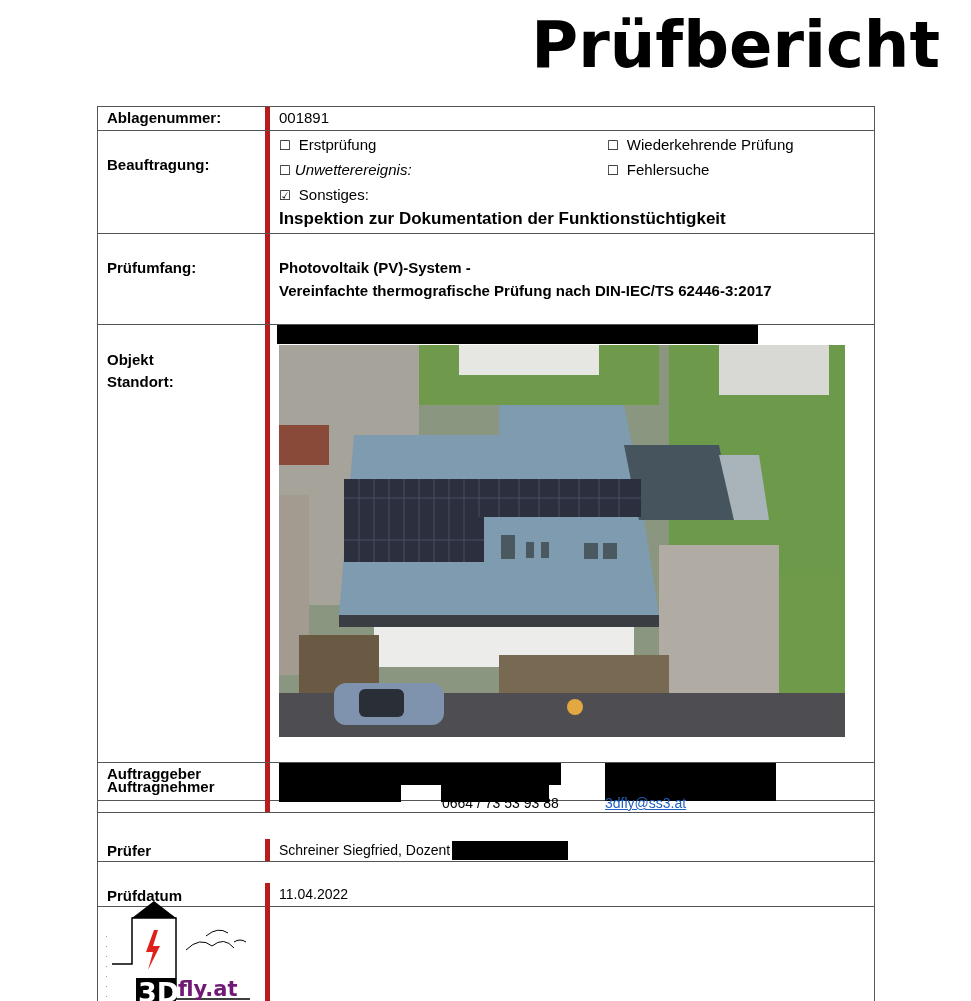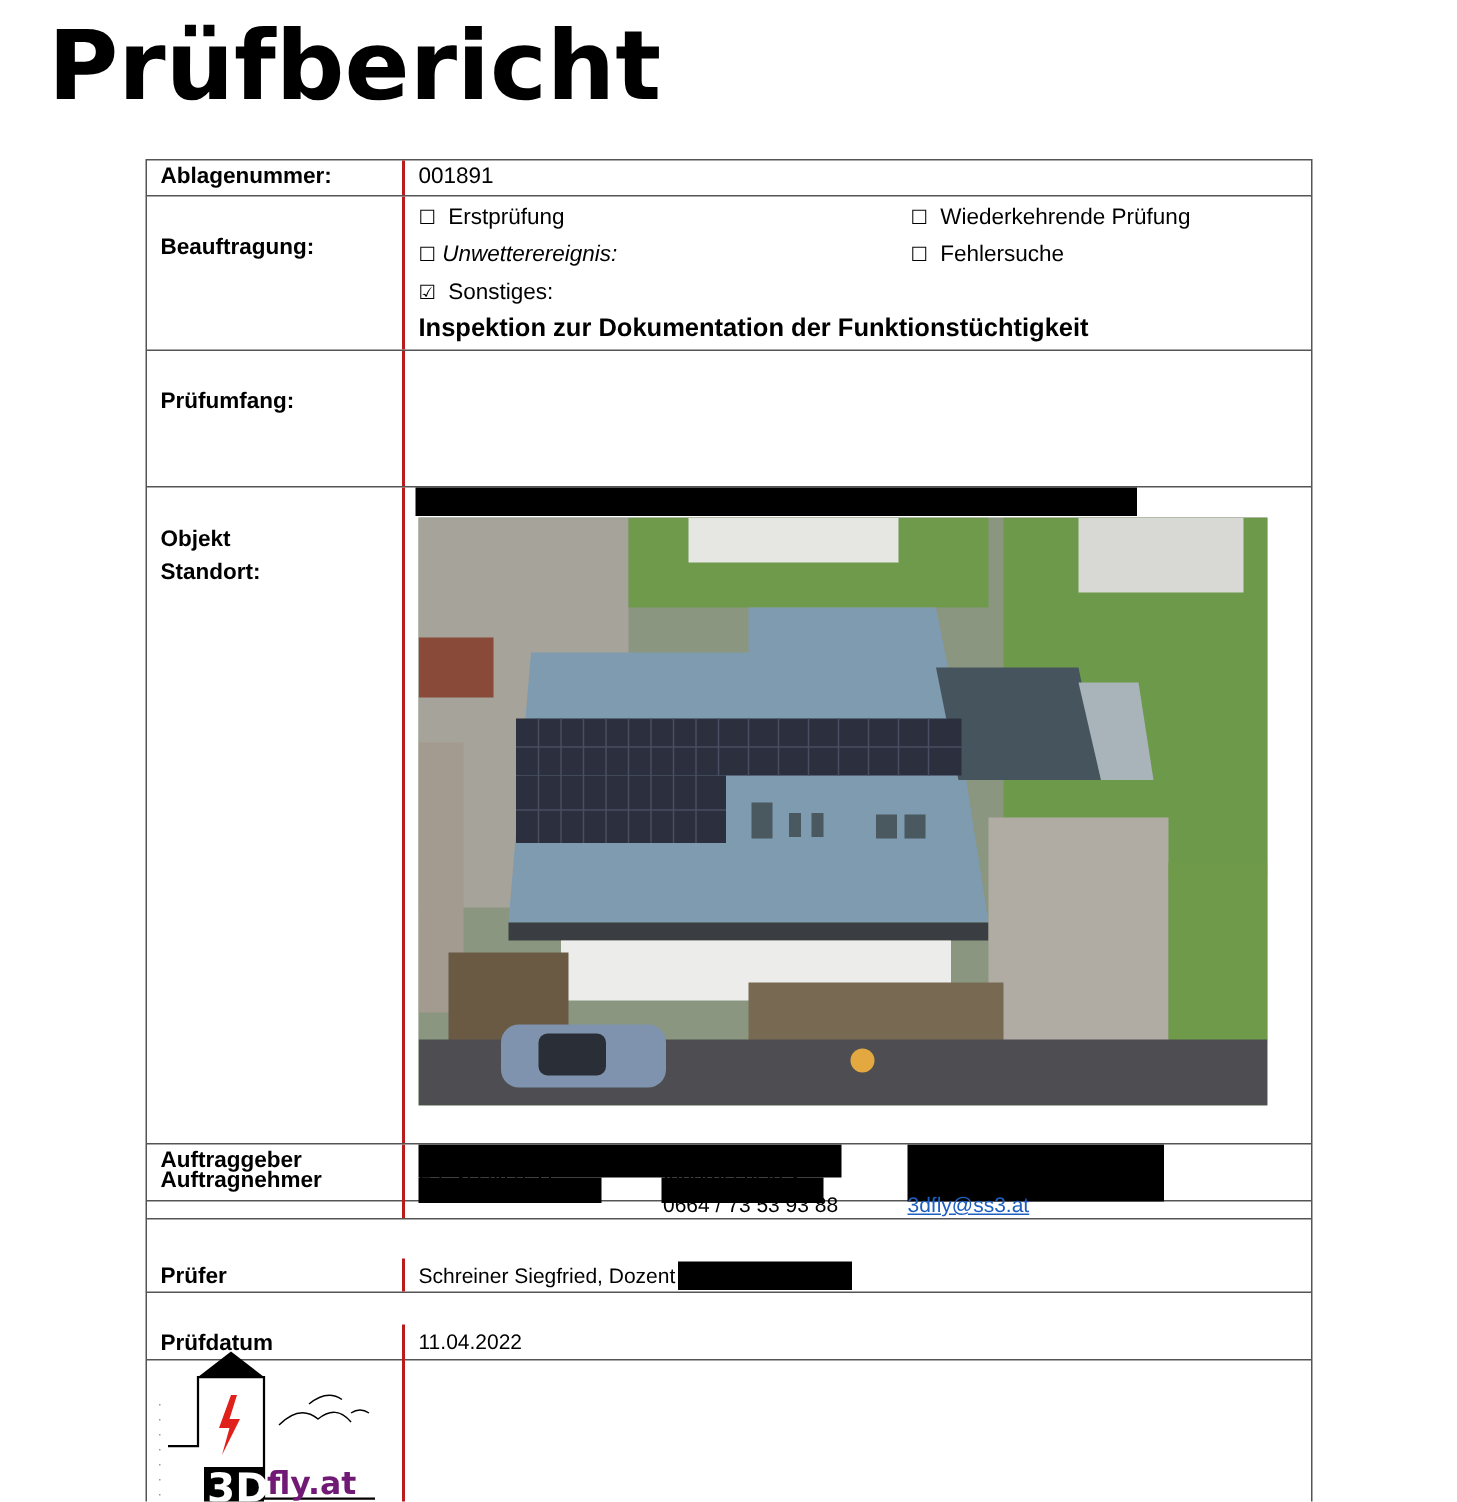--- a/index.html
+++ b/index.html
@@ -1,20 +1,20 @@
 <!DOCTYPE html>
 <html><head>
 <meta charset="utf-8">
 <style>
   html, body { margin: 0; padding: 0; background: #ffffff; }
   body { width: 971px; height: 1001px; position: relative; overflow: hidden; font-family: "Liberation Sans", sans-serif; color: #000; }
-  .title { position: absolute; left: 0; top: 8px; width: 940px; text-align: left; font-size: 64px; font-weight: bold; letter-spacing: 0px; font-family: "DejaVu Sans", sans-serif; padding-left: 32px; }
+  .title { position: absolute; left: 0; top: 8px; width: 940px; text-align: right; font-size: 64px; font-weight: bold; letter-spacing: 0px; font-family: "DejaVu Sans", sans-serif; }
   .tbl { position: absolute; left: 97px; top: 106px; width: 776px; border: 1px solid #555; }
   .row { position: absolute; left: 0; width: 776px; border-bottom: 1px solid #555; box-sizing: border-box; }
-  .lbl { position: absolute; left: 0; top: 0; width: 172px; height: 100%; border-right: 2px solid #b91c1c; box-sizing: border-box; padding-left: 9px; font-weight: bold; font-size: 15px; }
+  .lbl { position: absolute; left: 0; top: 0; width: 172px; height: 100%; border-right: 5px solid #b91c1c; box-sizing: border-box; padding-left: 9px; font-weight: bold; font-size: 15px; }
   .val { position: absolute; left: 181px; top: 0; right: 0; height: 100%; font-size: 15px; }
   .abs { position: absolute; white-space: nowrap; }
   .cb { font-family: "DejaVu Sans", sans-serif; font-size: 13px; margin-right: 4px; }
   .redact { position: absolute; background: #000; }
   .photo { position: absolute; left: 181px; top: 20px; width: 566px; height: 392px; overflow: hidden; background: #7d8b72; }
   a.mail { color: #1f5fbf; text-decoration: underline; }
   .small { font-size: 14px; }
 </style>
 </head>
 <body>
@@ -50,20 +50,24 @@
       <div class="abs" style="left:0; top:55px;">
         <span class="cb">☑</span>
         <span>Sonstiges:</span>
       </div>
       <div class="abs" style="left:0; top:78px; font-weight:bold; font-size:17px;">Inspektion zur Dokumentation der Funktionstüchtigkeit</div>
     </div>
   </div>
 
   <div class="row" style="top:127px; height:91px;">
     <div class="lbl" style="padding-top:25px;">Prüfumfang:</div>
+    <div class="val" style="font-weight:bold;">
+      <div class="abs" style="left:0; top:25px;">Photovoltaik (PV)-System -</div>
+      <div class="abs" style="left:0; top:48px;">Vereinfachte thermografische Prüfung nach DIN-IEC/TS 62446-3:2017</div>
+    </div>
   </div>
 
   <div class="row" style="top:656px; height:38px;">
     <div class="lbl" style="padding-top:2px;">Auftraggeber</div>
     <div class="redact" style="left:181px; top:0; width:282px; height:22px;"></div>
     <div class="redact" style="left:181px; top:22px; width:122px; height:17px;"></div>
     <div class="redact" style="left:343px; top:22px; width:108px; height:17px;"></div>
     <div class="redact" style="left:507px; top:0; width:171px; height:38px;"></div>
   </div>
 

